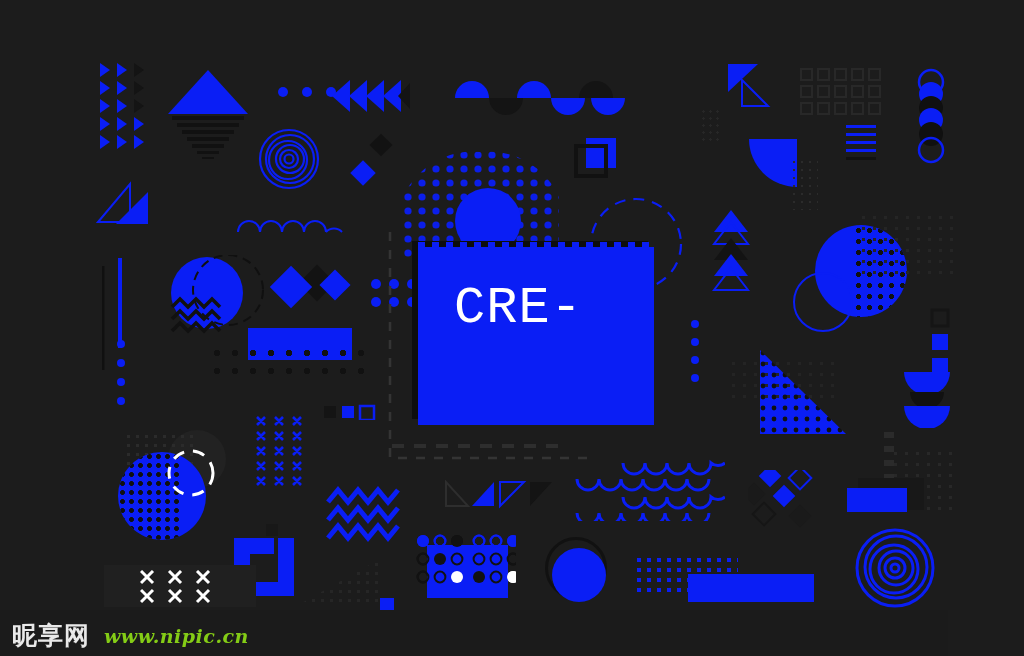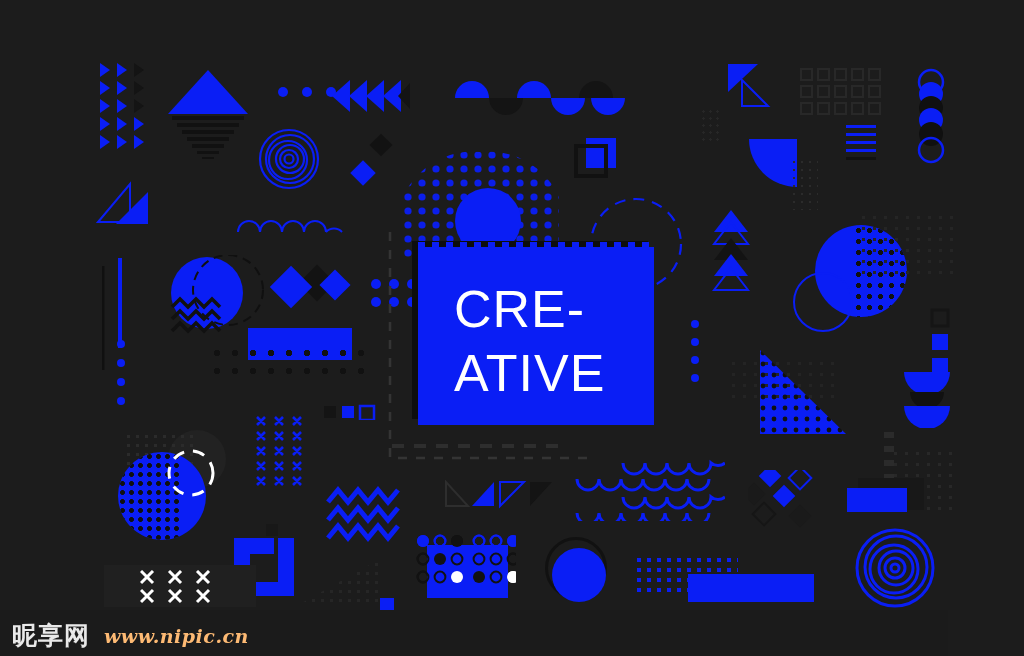--- a/index.html
+++ b/index.html
@@ -14,39 +14,39 @@
     position:absolute;left:0;bottom:0;width:948px;height:46px;
     background:#1b1b1b;
   }
   #wm-logo{
     position:absolute;left:12px;bottom:8px;
     font-size:25px;font-weight:bold;color:#e9e9e9;letter-spacing:1px;
     font-family:"DejaVu Sans",sans-serif;line-height:1;
   }
   #wm-url{
     position:absolute;left:104px;bottom:10px;
-    font-size:19px;font-style:italic;font-weight:bold;color:#fdba74;
+    font-size:19px;font-style:italic;font-weight:bold;color:#84cc16;
     font-family:"DejaVu Serif",serif;letter-spacing:.5px;line-height:1;
   }
   #wm-id{
     position:absolute;right:6px;bottom:13px;
     font-size:12.5px;color:#d8d8d8;background:#2a2a2a;
     padding:2px 5px;letter-spacing:.2px;line-height:1.2;
     font-family:"Liberation Sans",sans-serif;white-space:nowrap;
   }
   
   #hero{
     left:418px;top:247px;width:236px;height:178px;
     background:#0a1ef5;
     box-shadow:-6px -6px 0 0 #0d0d0d;
   }
   #hero-text{
     position:absolute;left:36px;top:30px;width:200px;
     color:#ffffff;font-size:52px;line-height:64px;font-weight:400;
-    font-family:Liberation Sans, sans-serif;letter-spacing:1px;
+    font-family:Liberation Mono, monospace;letter-spacing:1px;
   }
   .dotgrid{background-repeat:repeat;}
 </style>
 </head>
 <body>
 
 <div id="stage">
 
   <div class="el" style="left:100px;top:62px;width:48px;height:96px;">
     <svg width="48" height="96" viewBox="0 0 48 96">
@@ -301,21 +301,20 @@
 
   <div class="el" style="left:388px;top:230px;width:200px;height:230px;">
     <svg width="200" height="230" viewBox="0 0 200 230">
       <path d="M2,2 L2,228 L200,228" fill="none" stroke="#343434" stroke-width="2.5" stroke-dasharray="9 9"></path>
     </svg>
   </div>
 
   <div class="el" id="hero">
     <div id="hero-text">
       <div>CRE-</div>
-      <div>ATIVE</div>
     </div>
   </div>
 
   <div class="el" style="left:418px;top:242px;width:236px;height:8px;background-image:repeating-linear-gradient(to right,#0a1ef5 0 7px, transparent 7px 14px);"></div>
 
   <div class="el" style="left:250px;top:332px;width:100px;height:6px;"></div>
 
   <div class="el" style="left:248px;top:328px;width:104px;height:32px;background:#0a1ef5;"></div>
   <div class="el" style="left:208px;top:344px;width:164px;height:40px;background-image:radial-gradient(#111111 3.2px, transparent 3.4px);background-size:18px 18px;"></div>
 

